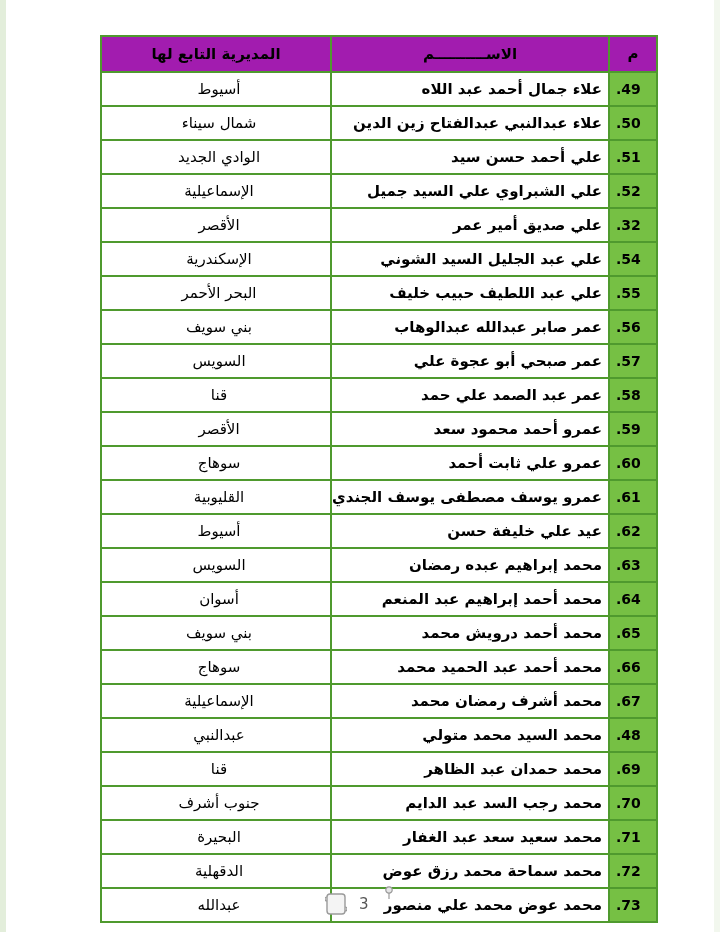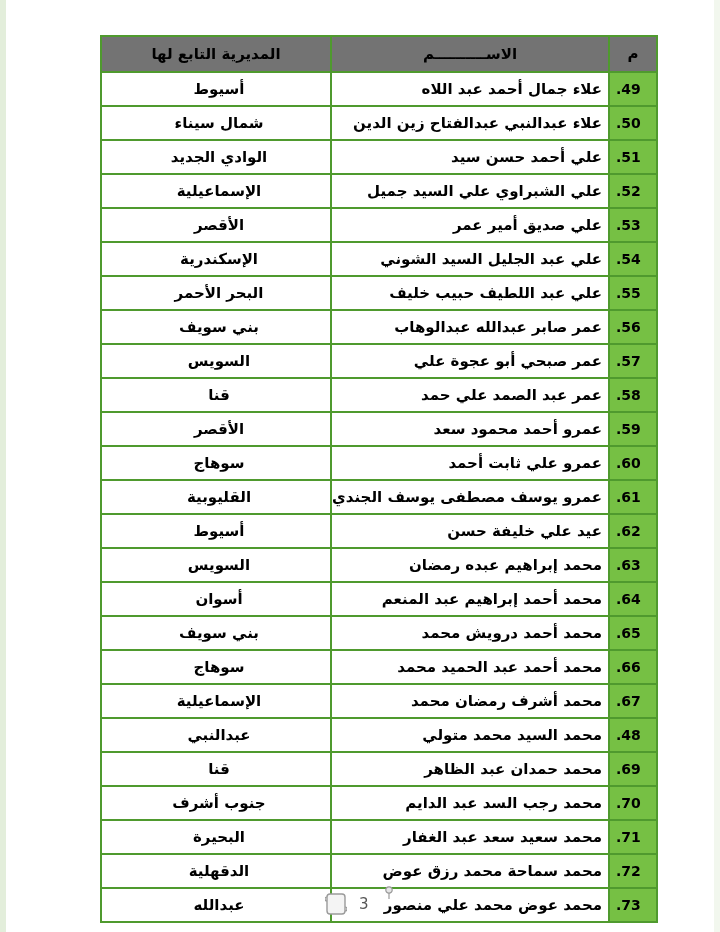--- a/index.html
+++ b/index.html
@@ -34,39 +34,39 @@
     border:2px solid #4f9a2e;
     color:#000;
     font-weight:bold;
     padding:3px 6px;
     height:26px;
     vertical-align:middle;
     overflow:hidden;
     white-space:nowrap;
   }
   .doc-table thead th{
-    background:#737373;
+    background:#a21caf;
     text-align:center;
     font-size:15px;
     height:28px;
   }
   td.num-cell{
     background:#76c044;
     text-align:left;
     font-size:14px;
   }
   td.name-cell{
     text-align:right;
     font-size:15px;
     background:#ffffff;
   }
   td.dir-cell{
     text-align:center;
     font-size:15px;
-    font-weight:bold;
+    font-weight:normal;
     background:#ffffff;
     padding-left:12px;
   }
 
   .footer{
     position:absolute;
     left:0;right:0;
     bottom:8px;
     height:40px;
     display:flex;
@@ -120,21 +120,21 @@
     <td class="num-cell">51.</td>
     <td class="name-cell">علي أحمد حسن سيد</td>
     <td class="dir-cell">الوادي الجديد</td>
   </tr>
       <tr>
     <td class="num-cell">52.</td>
     <td class="name-cell">علي الشبراوي علي السيد جميل</td>
     <td class="dir-cell">الإسماعيلية</td>
   </tr>
       <tr>
-    <td class="num-cell">53.</td>
+    <td class="num-cell">32.</td>
     <td class="name-cell">علي صديق أمير عمر</td>
     <td class="dir-cell">الأقصر</td>
   </tr>
       <tr>
     <td class="num-cell">54.</td>
     <td class="name-cell">علي عبد الجليل السيد الشوني</td>
     <td class="dir-cell">الإسكندرية</td>
   </tr>
       <tr>
     <td class="num-cell">55.</td>

